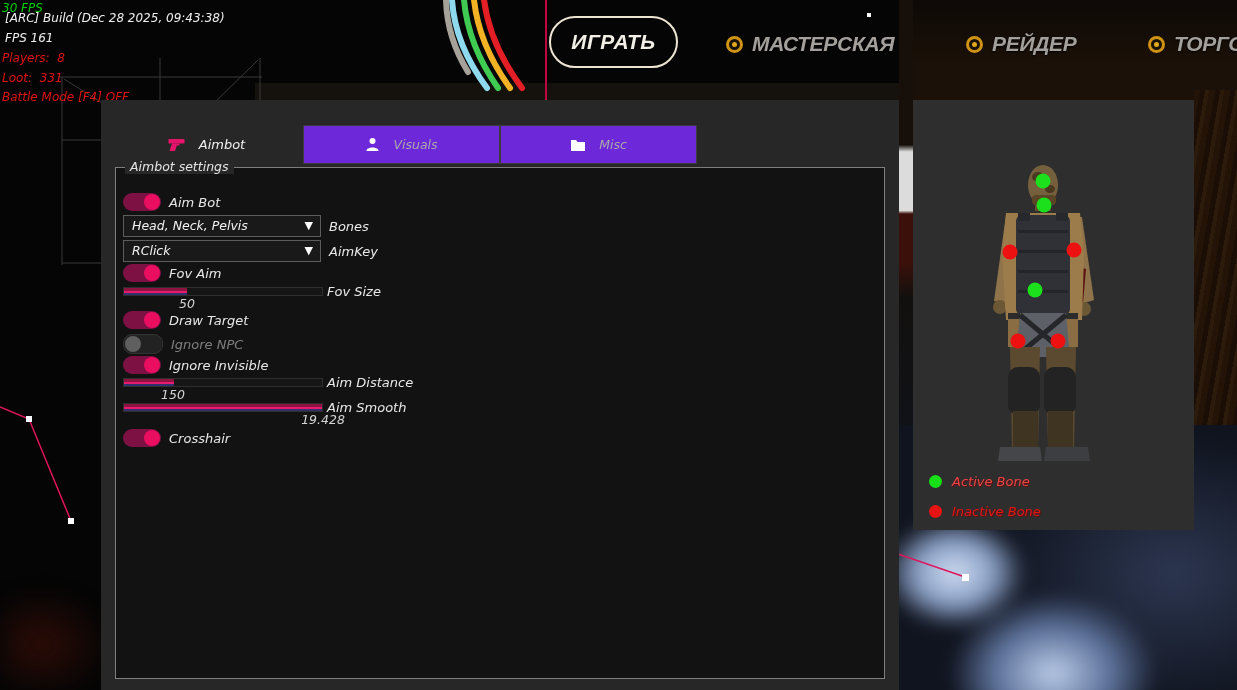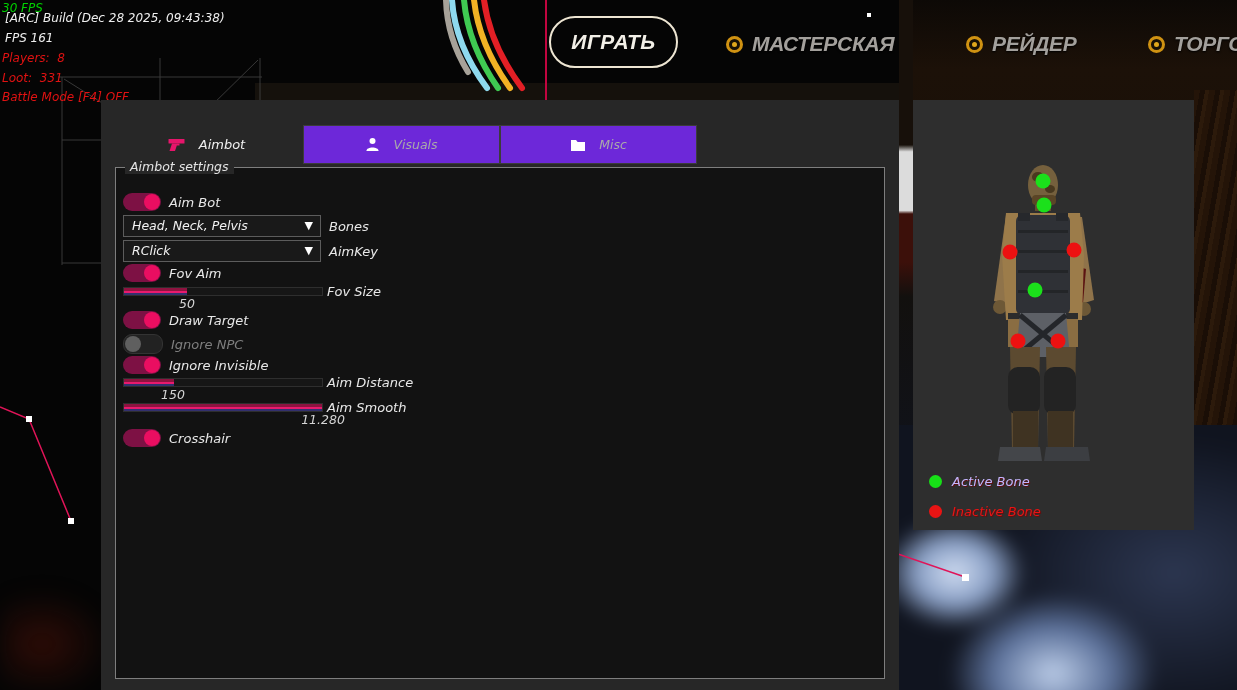--- a/index.html
+++ b/index.html
@@ -79,21 +79,21 @@
   .hitbox-panel{left:913px;top:100px;width:281px;height:430px;background:#2e2e2e;}
   .hitbox-title{position:absolute;left:0;top:7px;width:100%;text-align:center;font-size:12.5px;color:#bdbdbd;}
   .bone-dot{position:absolute;width:15px;height:15px;border-radius:50%;transform:translate(-50%,-50%);}
   .bone-dot.active{background:#1be01b;}
   .bone-dot.inactive{background:#ed1111;}
   .legend-row{position:absolute;left:16px;display:flex;align-items:center;gap:10px;}
   .legend-dot{width:13px;height:13px;border-radius:50%;}
   .legend-dot.active{background:#17e017;}
   .legend-dot.inactive{background:#e81414;}
   .legend-label{font-size:13px;text-shadow:1px 1px 0 rgba(120,0,0,.65);}
-  .legend-label.active{color:#c4b5fd;}
+  .legend-label.active{color:#ef4444;}
   .legend-label.inactive{color:#e81414;}
 
   .white-dot{background:#fff;}
 </style>
 </head>
 <body>
 
 <div class="page">
 
   <div class="abs bg-right"></div>
@@ -265,21 +265,21 @@
       </div>
       <span class="slider-label">Aim Distance</span>
       <span class="slider-value" style="left: 25%; text-align: center;">150</span>
     </div>
 
     <div class="slider-wrap" style="left:22px;top:303px">
       <div class="slider">
         <div class="fill" style="width: 100%;"></div>
       </div>
       <span class="slider-label">Aim Smooth</span>
-      <span class="slider-value" style="left: 100%;">11.280</span>
+      <span class="slider-value" style="left: 100%;">19.428</span>
     </div>
 
     <div class="ctl-row on" style="left:22px;top:329px">
       <div class="toggle on">
           <div class="knob"></div>
         </div>
       <span class="ctl-label">Crosshair</span>
     </div>
   </div>
 

